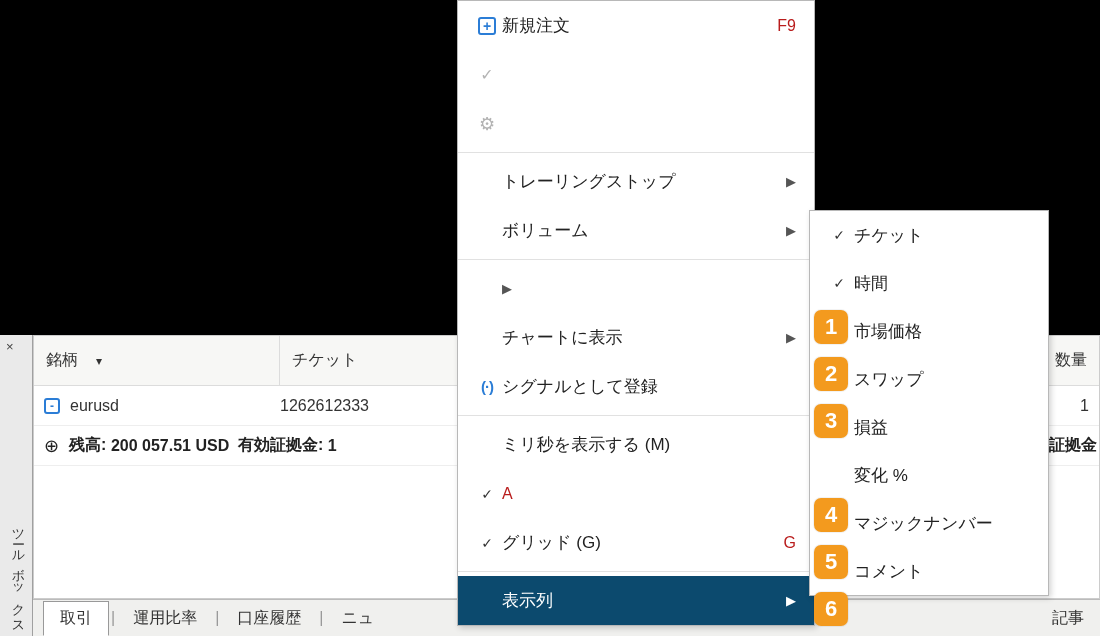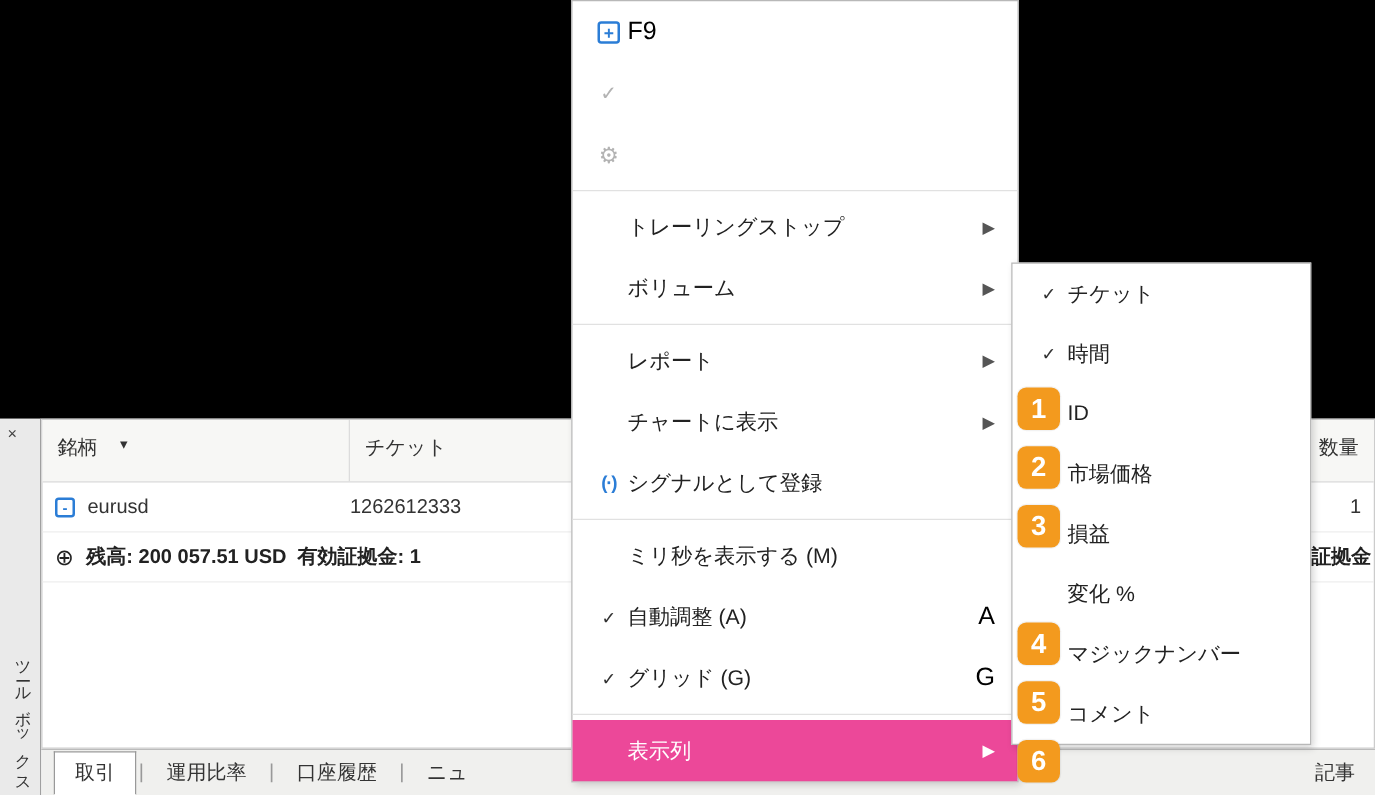--- a/index.html
+++ b/index.html
@@ -26,21 +26,21 @@
   
   .panel {
     position: absolute; left: 33px; top: 335px; right: 0; bottom: 37px;
     background: #fff; border: 1px solid #ccc;
   }
   .header-row {
     height: 50px; display: flex; align-items: center;
     border-bottom: 1px solid #dcdcdc; background: #f7f7f5;
   }
   .header-cell {
-    height: 100%; display: flex; align-items: flex-start; padding: 12px 12px;
+    height: 100%; display: flex; align-items: center; padding: 0 12px;
     border-right: 1px solid #dcdcdc; color: #333; font-size: 16px;
   }
   .header-cell.first { width: 246px; }
   .header-cell.ticket { width: 180px; }
   .header-cell.last { margin-left: auto; border-right: none; }
   .sort-arrow { margin-left: 18px; font-size: 12px; }
 
   .data-row {
     height: 40px; display: flex; align-items: center; padding-left: 10px;
     border-bottom: 1px solid #eee; color: #333;
@@ -84,23 +84,23 @@
     position: absolute; left: 457px; top: 0; width: 358px;
     background:#fff; border:1px solid #b8b8b8; box-shadow: 2px 2px 6px rgba(0,0,0,0.18);
   }
   .ctx-item {
     height: 49px; display:flex; align-items:center; padding: 0 18px 0 14px;
     color:#222; font-size:17px; cursor:pointer; position:relative;
   }
   .ctx-item.disabled { color:#b3b3b3; }
   .ctx-item .icon-slot { width: 30px; display:flex; align-items:center; justify-content:center; }
   .ctx-item .label { flex:1; }
-  .ctx-item .accel { color:#000000; font-size:20px; }
+  .ctx-item .accel { color:#b91c1c; font-size:16px; }
   .ctx-item .arrow { font-size:13px; color:#555; }
-  .ctx-item.highlight { background:#ec4899; color:#fff; }
+  .ctx-item.highlight { background:#0c4a6e; color:#fff; }
   .ctx-item.highlight .arrow { color:#fff; }
   .ctx-sep { height:1px; background:#e1e1e1; margin:4px 0; }
 
   .check-mark { font-size:14px; color:#333; }
 
   .new-order-icon {
     width:18px; height:18px; border:2px solid #2b7dd6; border-radius:3px;
     display:flex; align-items:center; justify-content:center;
     color:#2b7dd6; font-size:14px; font-weight:bold; line-height:1;
   }
@@ -180,20 +180,21 @@
   <span class="tab-sep">|</span>
   <div class="bottom-tab">ニュ</div>
   <div class="bottom-tab rightmost">記事</div>
 </div>
 
 <div class="ctx-menu">
   <div class="ctx-item">
     <span class="icon-slot">
         <span class="new-order-icon">+</span>
       </span>
+    <span class="label">新規注文</span>
     <span class="accel">F9</span>
   </div>
   <div class="ctx-item disabled">
     <span class="icon-slot">
         <span class="tick-disabled">✓</span>
       </span>
   </div>
   <div class="ctx-item disabled">
     <span class="icon-slot">
         <span class="gear-icon">⚙</span>
@@ -206,21 +207,20 @@
     <span class="arrow">▶</span>
   </div>
   <div class="ctx-item">
     <span class="icon-slot"></span>
     <span class="label">ボリューム</span>
     <span class="arrow">▶</span>
   </div>
   <div class="ctx-sep"></div>
   <div class="ctx-item">
     <span class="icon-slot"></span>
-    <span class="label">レポート</span>
     <span class="arrow">▶</span>
   </div>
   <div class="ctx-item">
     <span class="icon-slot"></span>
     <span class="label">チャートに表示</span>
     <span class="arrow">▶</span>
   </div>
   <div class="ctx-item">
     <span class="icon-slot">
         <span class="signal-icon">(·)</span>
@@ -229,21 +229,20 @@
   </div>
   <div class="ctx-sep"></div>
   <div class="ctx-item">
     <span class="icon-slot"></span>
     <span class="label">ミリ秒を表示する (M)</span>
   </div>
   <div class="ctx-item">
     <span class="icon-slot">
         <span class="check-mark">✓</span>
       </span>
-    <span class="label">自動調整 (A)</span>
     <span class="accel">A</span>
   </div>
   <div class="ctx-item">
     <span class="icon-slot">
         <span class="check-mark">✓</span>
       </span>
     <span class="label">グリッド (G)</span>
     <span class="accel">G</span>
   </div>
   <div class="ctx-sep"></div>
@@ -262,25 +261,25 @@
     <span>チケット</span>
   </div>
   <div class="sub-item">
     <span class="icon-slot">
         <span class="check-mark">✓</span>
       </span>
     <span>時間</span>
   </div>
   <div class="sub-item">
     <span class="icon-slot"></span>
-    <span>ID</span>
-  </div>
-  <div class="sub-item">
-    <span class="icon-slot"></span>
     <span>市場価格</span>
+  </div>
+  <div class="sub-item">
+    <span class="icon-slot"></span>
+    <span>スワップ</span>
   </div>
   <div class="sub-item">
     <span class="icon-slot">
         <span class="check-mark">✓</span>
       </span>
     <span>損益</span>
   </div>
   <div class="sub-item">
     <span class="icon-slot"></span>
     <span>変化 %</span>

